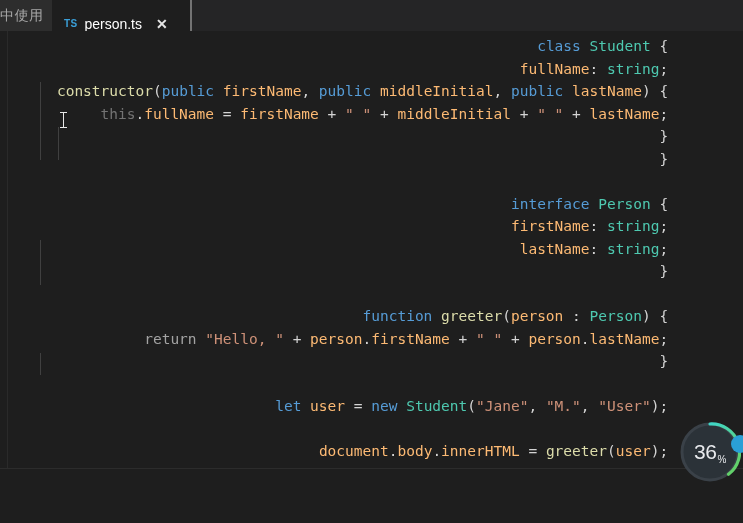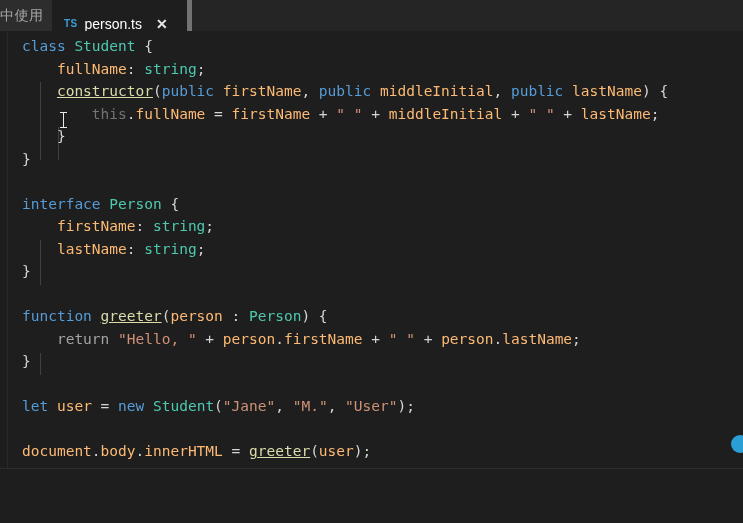--- a/index.html
+++ b/index.html
@@ -47,21 +47,21 @@
   .tab.inactive .tab-label {
     font-size: 14px;
     color: #a8a8a8;
     letter-spacing: 0.5px;
   }
   .tab.active {
     background: #1e1e1e;
     color: #ffffff;
     padding: 16px 8px 0 12px;
     min-width: 140px;
-    border-right: 5px solid #737373;
+    border-right: 2px solid #737373;
   }
   .ts-badge {
     font-family: "Liberation Sans", sans-serif;
     font-size: 10px;
     font-weight: bold;
     color: #3a9fd8;
     margin-right: 7px;
     letter-spacing: 0.3px;
   }
   .tab.active .tab-label {
@@ -102,27 +102,27 @@
     position: absolute;
     left: 22px;
     top: 4px;
     font-family: "DejaVu Sans Mono", monospace;
     font-size: 14.5px;
     line-height: 22.5px;
     white-space: pre;
     color: #d4d4d4;
     letter-spacing: 0px;
   }
-  .line { height: 22.5px; position: relative; }
+  .line { height: 22.5px; position: relative; text-align: right; }
 
   
   .kw        { color: #569cd6; }   
   .kwctl     { color: #a3a3a3; }   
   .type      { color: #4ec9b0; }   
-  .fn        { color: #dcdcaa; text-decoration: underline; }   
+  .fn        { color: #dcdcaa; }   
   .var       { color: #fdba74; }   
   .str       { color: #ce9178; }   
   .punc      { color: #d4d4d4; }
   .op        { color: #d4d4d4; }
   .this      { color: #737373; }
 
   
   .guide {
     position: absolute;
     width: 1px;
@@ -217,15 +217,31 @@
   <div class="code" id="code"><div class="line"><span class="kw">class</span><span class="punc"> </span><span class="type">Student</span><span class="punc"> {</span></div><div class="line"><span class="punc">    </span><span class="var">fullName</span><span class="punc">: </span><span class="type">string</span><span class="punc">;</span></div><div class="line"><span class="punc">    </span><span class="fn">constructor</span><span class="punc">(</span><span class="kw">public</span><span class="punc"> </span><span class="var">firstName</span><span class="punc">, </span><span class="kw">public</span><span class="punc"> </span><span class="var">middleInitial</span><span class="punc">, </span><span class="kw">public</span><span class="punc"> </span><span class="var">lastName</span><span class="punc">) {</span></div><div class="line"><span class="punc">        </span><span class="this">this</span><span class="punc">.</span><span class="var">fullName</span><span class="op"> = </span><span class="var">firstName</span><span class="op"> + </span><span class="str">" "</span><span class="op"> + </span><span class="var">middleInitial</span><span class="op"> + </span><span class="str">" "</span><span class="op"> + </span><span class="var">lastName</span><span class="punc">;</span></div><div class="line"><span class="punc">    }</span></div><div class="line"><span class="punc">}</span></div><div class="line">&nbsp;</div><div class="line"><span class="kw">interface</span><span class="punc"> </span><span class="type">Person</span><span class="punc"> {</span></div><div class="line"><span class="punc">    </span><span class="var">firstName</span><span class="punc">: </span><span class="type">string</span><span class="punc">;</span></div><div class="line"><span class="punc">    </span><span class="var">lastName</span><span class="punc">: </span><span class="type">string</span><span class="punc">;</span></div><div class="line"><span class="punc">}</span></div><div class="line">&nbsp;</div><div class="line"><span class="kw">function</span><span class="punc"> </span><span class="fn">greeter</span><span class="punc">(</span><span class="var">person</span><span class="punc"> : </span><span class="type">Person</span><span class="punc">) {</span></div><div class="line"><span class="punc">    </span><span class="kwctl">return</span><span class="punc"> </span><span class="str">"Hello, "</span><span class="op"> + </span><span class="var">person</span><span class="punc">.</span><span class="var">firstName</span><span class="op"> + </span><span class="str">" "</span><span class="op"> + </span><span class="var">person</span><span class="punc">.</span><span class="var">lastName</span><span class="punc">;</span></div><div class="line"><span class="punc">}</span></div><div class="line">&nbsp;</div><div class="line"><span class="kw">let</span><span class="punc"> </span><span class="var">user</span><span class="op"> = </span><span class="kw">new</span><span class="punc"> </span><span class="type">Student</span><span class="punc">(</span><span class="str">"Jane"</span><span class="punc">, </span><span class="str">"M."</span><span class="punc">, </span><span class="str">"User"</span><span class="punc">);</span></div><div class="line">&nbsp;</div><div class="line"><span class="var">document</span><span class="punc">.</span><span class="var">body</span><span class="punc">.</span><span class="var">innerHTML</span><span class="op"> = </span><span class="fn">greeter</span><span class="punc">(</span><span class="var">user</span><span class="punc">);</span></div></div>
 
   <div class="ibeam">
     <i class="stem"></i>
       <i class="top"></i>
       <i class="bot"></i>
   </div>
 
   <div class="bottom-divider"></div>
 
+  <div class="donut">
+    <svg width="62" height="62" viewBox="0 0 62 62" aria-hidden="true">
+      <defs>
+        <linearGradient id="arcgrad" x1="0%" y1="0%" x2="60%" y2="100%">
+          <stop offset="0%" stop-color="#3fd6c8"></stop>
+          <stop offset="100%" stop-color="#62d06a"></stop>
+        </linearGradient>
+      </defs>
+      <circle cx="31" cy="31" r="28" fill="#2b3238" stroke="#3a4148" stroke-width="3"></circle>
+      <path d="M31 3 A28 28 0 0 1 49.5 53.3" fill="none" stroke="url(#arcgrad)" stroke-width="3.2" stroke-linecap="round"></path>
+    </svg>
+    <div class="donut-label">
+      <span class="donut-num">36</span>
+      <span class="donut-pct">%</span>
+    </div>
+  </div>
   <div class="donut-side"></div>
 
 </div>
 
 </body></html>

